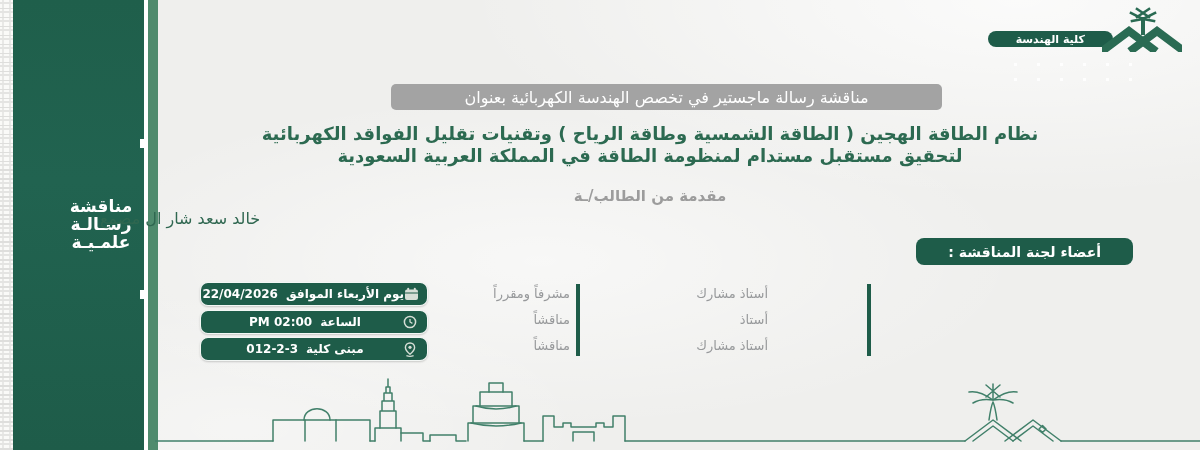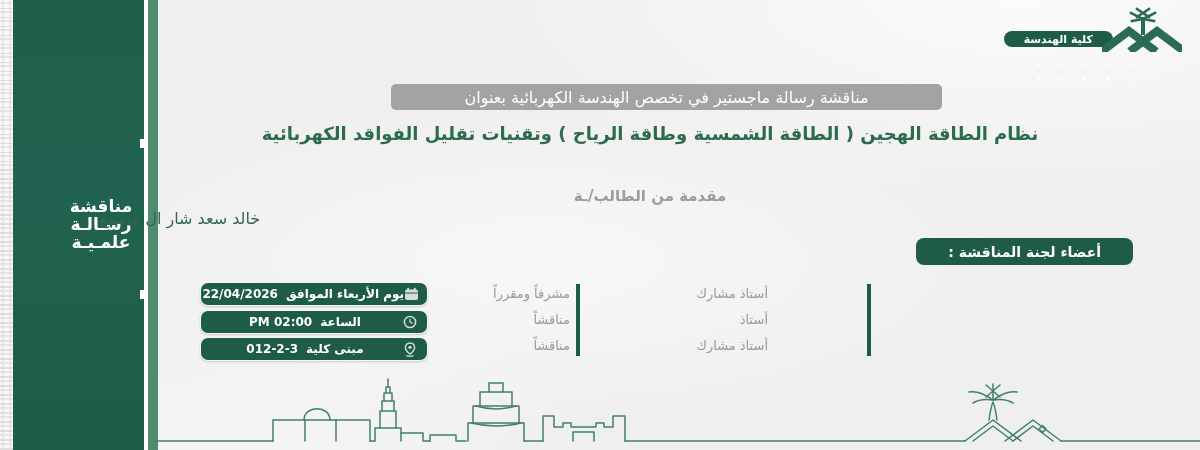--- a/index.html
+++ b/index.html
@@ -26,21 +26,21 @@
   .band-notch{ position:absolute; left:140px; width:4px; height:9px; background:#ffffff; }
   .band-stripe{ position:absolute; left:148px; top:0; width:10px; height:450px; background:#4f8b6d; }
   .side-kufic{
     position:absolute; left:56px; top:197px; width:90px; color:#ffffff;
     font-weight:bold; font-size:17px; line-height:18px; text-align:center;
     letter-spacing:1px;
   }
   
   .uni-name{ position:absolute; right:100px; top:11px; color:#7d8184; font-size:17px; font-weight:bold; white-space:nowrap; }
   .college-badge{
-    position:absolute; right:87px; top:31px; height:16px; padding:0 20px;
+    position:absolute; right:87px; top:31px; height:16px; padding:0 28px;
     background:#1e5c49; color:#fff; font-size:11px; font-weight:bold;
     border-radius:8px; display:flex; align-items:center; white-space:nowrap;
   }
   .uni-logo{ position:absolute; right:18px; top:6px; }
   .dots-grid{
     position:absolute; left:1004px; top:57px; width:138px; height:28px; opacity:.85;
     background-image:radial-gradient(circle, #ffffff 1.8px, rgba(255,255,255,0) 1.9px);
     background-size:23px 15px;
   }
   
@@ -121,20 +121,21 @@
         <path d="M35 3 L47 11"></path>
           <path d="M47 3 L35 11"></path>
       </g>
     </g>
   </svg>
   <div class="dots-grid"></div>
 
   <div class="banner">مناقشة رسالة ماجستير في تخصص الهندسة الكهربائية بعنوان</div>
   <div class="title">
     <span>نظام الطاقة الهجين ( الطاقة الشمسية وطاقة الرياح ) وتقنيات تقليل الفواقد الكهربائية</span>
+    <span>لتحقيق مستقبل مستدام لمنظومة الطاقة في المملكة العربية السعودية</span>
   </div>
   <div class="presented">مقدمة من الطالب/ـة</div>
   <div class="student">خالد سعد شار ال مصمع</div>
 
   <div class="committee-header">أعضاء لجنة المناقشة :</div>
 
   <div class="com-bar bar-a"></div>
   <div class="com-col col-ranks">
     <div>أستاذ مشارك</div>
     <div>أستاذ</div>

